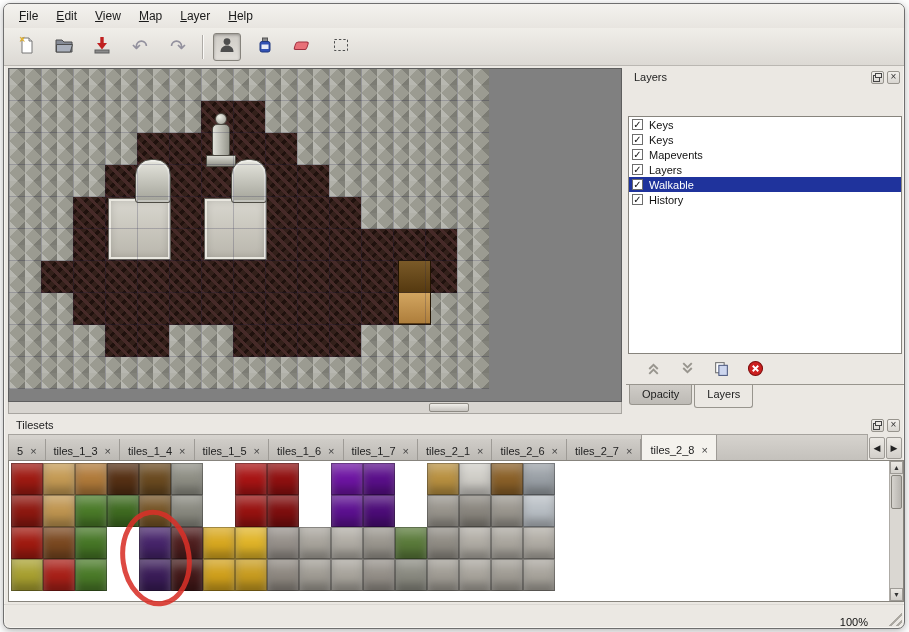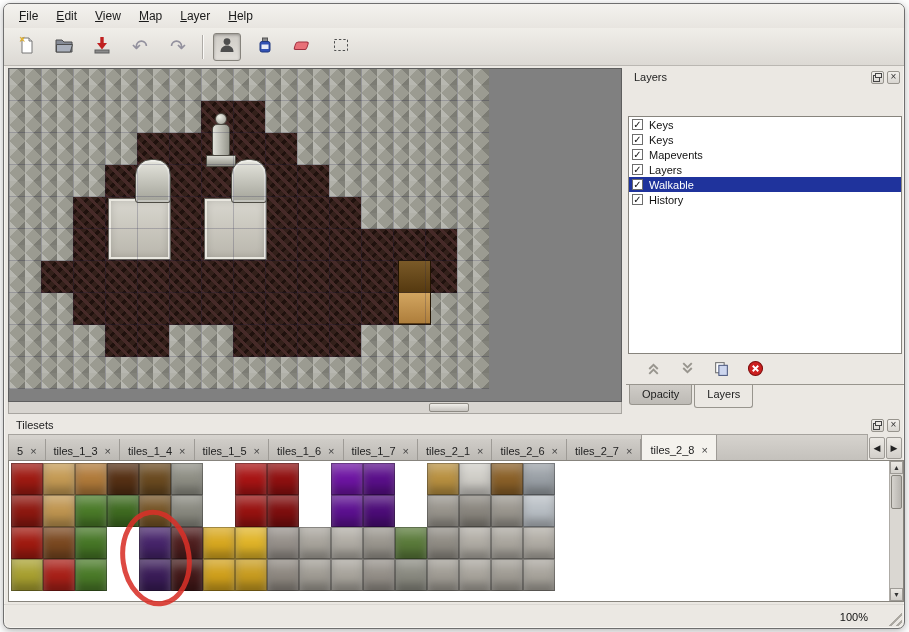--- a/index.html
+++ b/index.html
@@ -99,21 +99,21 @@
   .ts-cell{position:absolute;width:32px;height:32px;
     box-shadow:inset 0 0 0 1px rgba(0,0,0,.28), inset 0 8px 10px rgba(255,255,255,.28), inset 0 -8px 10px rgba(0,0,0,.30)}
   .vscroll{position:absolute;right:0;top:0;bottom:0;width:14px;background:#dad7d2;border-left:1px solid #aeaba6}
   .varrow{position:absolute;left:0;right:0;height:13px;display:flex;align-items:center;justify-content:center;font-size:7px;color:#333;
     background:linear-gradient(#ece9e4,#d2cfca);border:1px solid #9e9b96}
   .varrow.up{top:0}.varrow.down{bottom:0}
   .vthumb{position:absolute;left:1px;right:1px;top:14px;height:34px;background:linear-gradient(90deg,#d6d3ce,#b6b3ae);border:1px solid #87847d;border-radius:2px}
   .annotation{position:absolute;left:78px;top:70px;width:140px;height:150px;pointer-events:none;overflow:visible;z-index:5}
 
   
-  .statusbar{position:absolute;left:0;right:0;bottom:0;height:24px;display:flex;align-items:center;justify-content:flex-end;
+  .statusbar{position:absolute;left:0;right:0;bottom:0;height:24px;display:flex;align-items:flex-end;justify-content:flex-end;
     padding-right:36px;font-size:11px;color:#111;border-top:1px solid #dcd9d4}
   .resize-grip{position:absolute;right:2px;bottom:2px;width:16px;height:16px;
     background:repeating-linear-gradient(135deg,transparent 0 3px,#aca9a2 3px 5px);
     clip-path:polygon(100% 0,100% 100%,0 100%)}
 </style>
 </head>
 <body>
 
 <div class="window">
 

